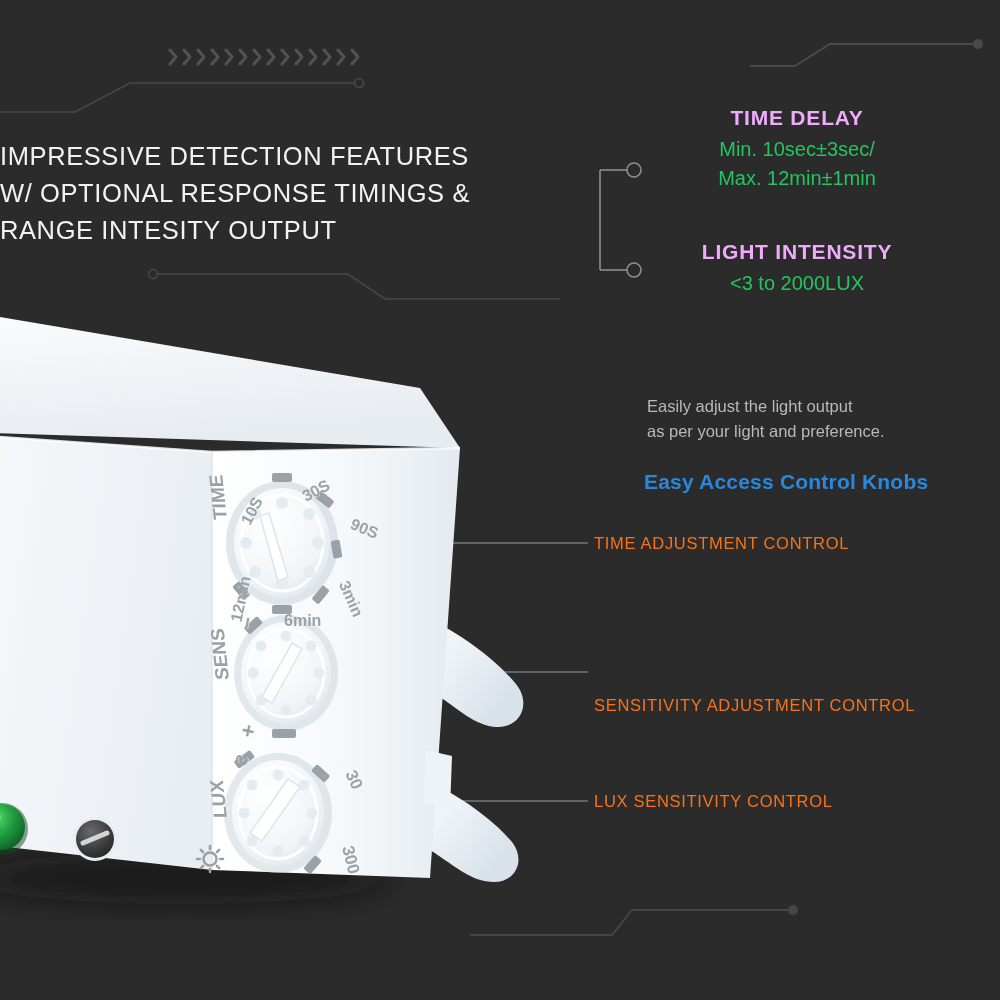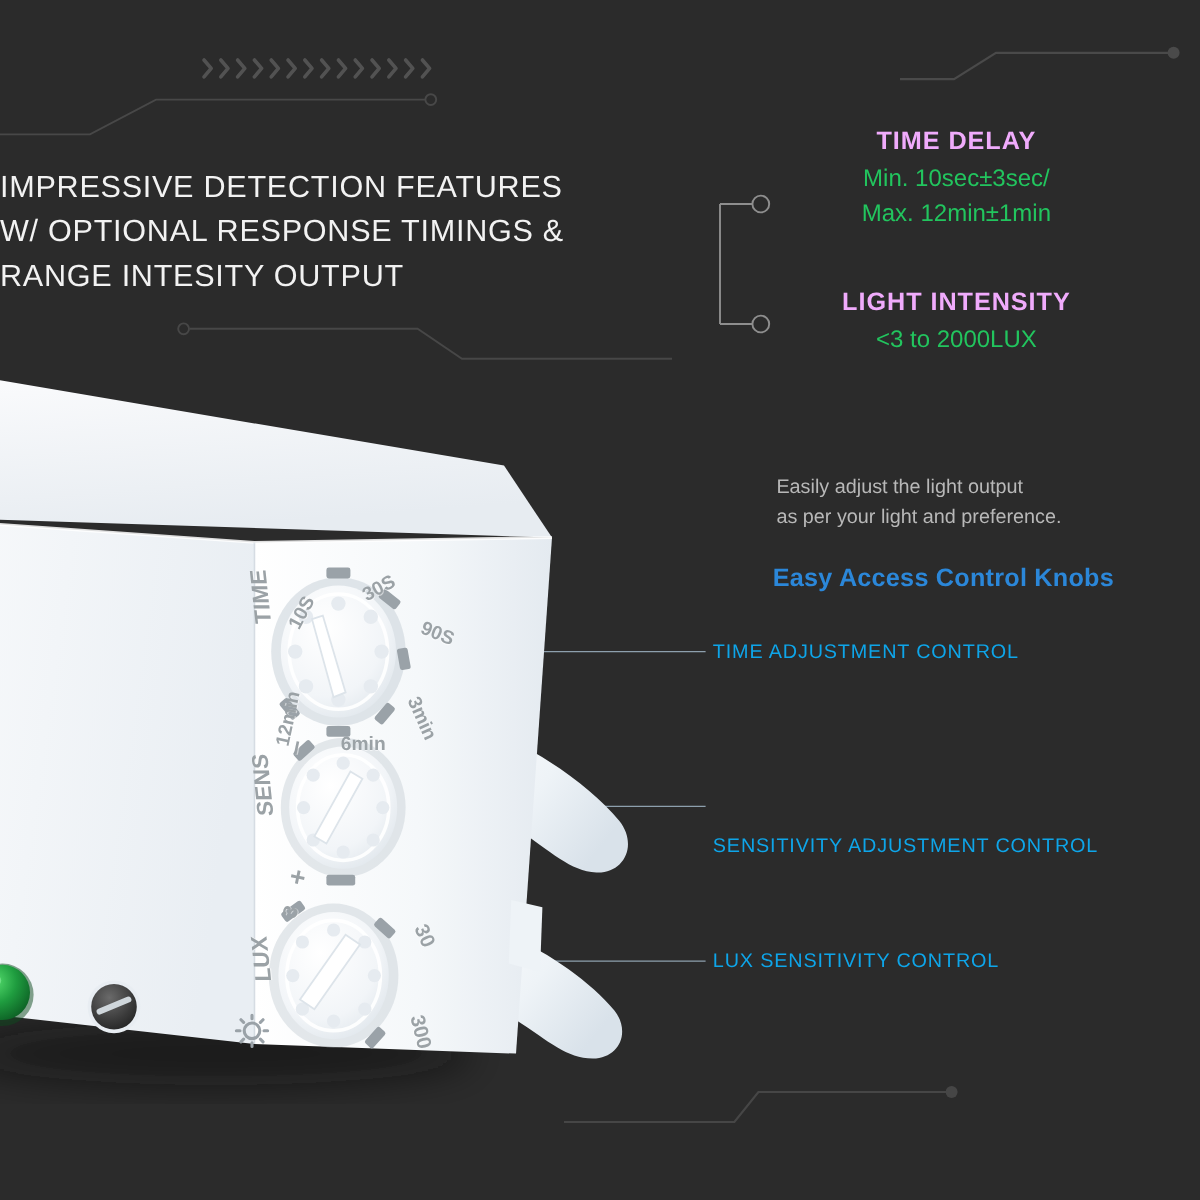--- a/index.html
+++ b/index.html
@@ -48,21 +48,21 @@
   .ea-title {
     position:absolute; left:604px; top:470px;
     color:#2b87d9; font-size:21px; font-weight:700;
     letter-spacing:0.2px;
     margin-left:40px;
   }
 
   
   .callout {
     position:absolute;
-    color:#0ea5e9;
+    color:#f97316;
     font-size:16.5px;
     letter-spacing:0.7px;
     white-space:nowrap;
   }
   #callout-time { left:594px; top:534px; }
   #callout-sens { left:594px; top:696px; }
   #callout-lux  { left:594px; top:792px; }
 
   
   .device { position:absolute; left:-40px; top:270px; width:600px; height:650px; }

